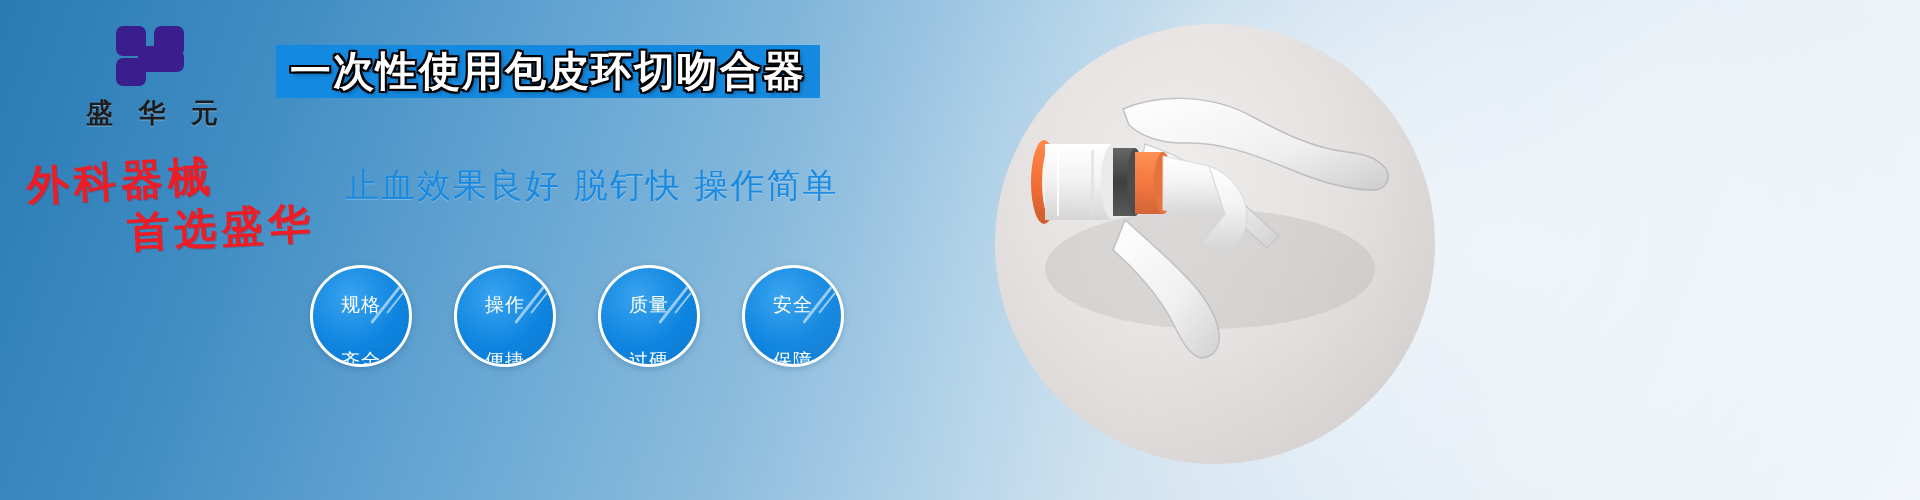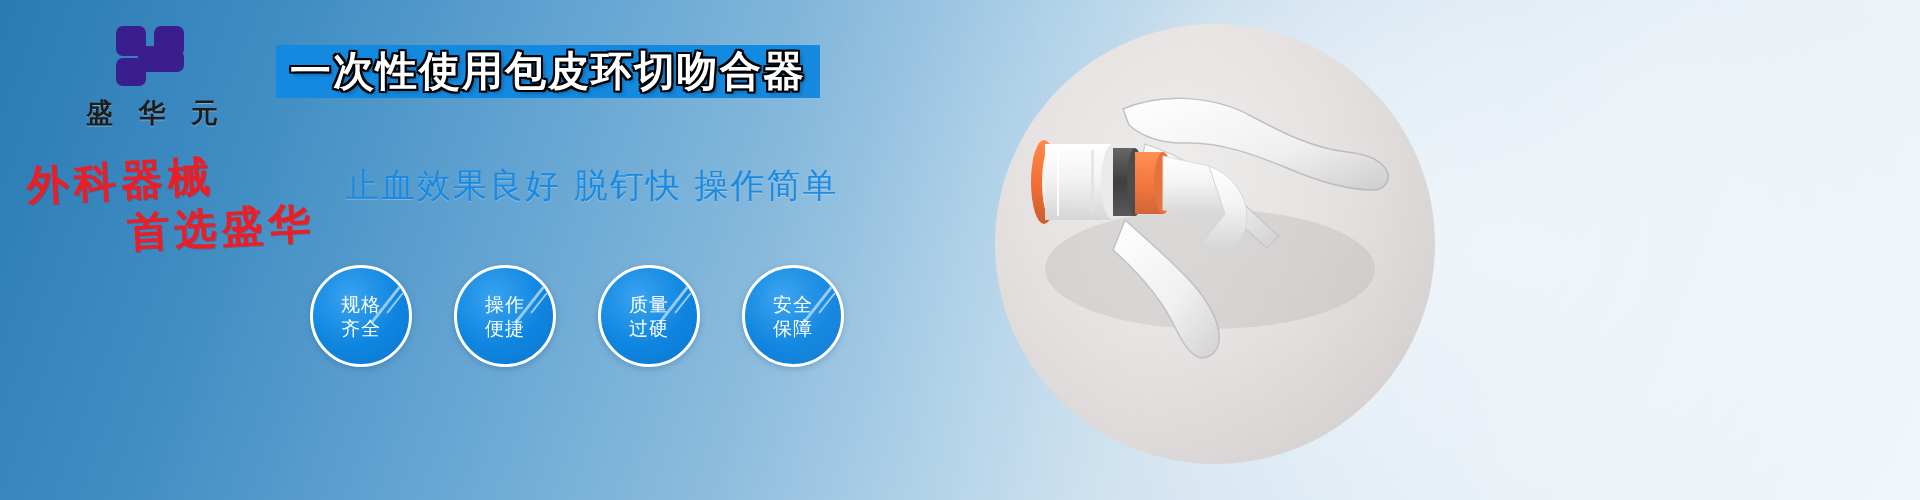--- a/index.html
+++ b/index.html
@@ -150,21 +150,21 @@
   .feature .shine {
     position: absolute;
     width: 3px;
     height: 40px;
     background: rgba(255,255,255,0.55);
     transform: rotate(38deg);
     border-radius: 2px;
   }
   .feature .shine.s1 { right: 22px; top: 14px; height: 46px; }
   .feature .shine.s2 { right: 13px; top: 22px; height: 26px; width: 2px; }
-  .feature span.txt { position: relative; z-index: 2; }
+  .feature span.txt { position: relative; z-index: 2; margin-top: 32px; }
 
   
   .product {
     position: absolute;
     left: 995px;
     top: 24px;
     width: 440px;
     height: 440px;
     border-radius: 50%;
     background: radial-gradient(circle at 42% 34%, #ebe9e8 0%, #e2dedd 42%, #d3cfce 78%, #c7c3c2 100%);

